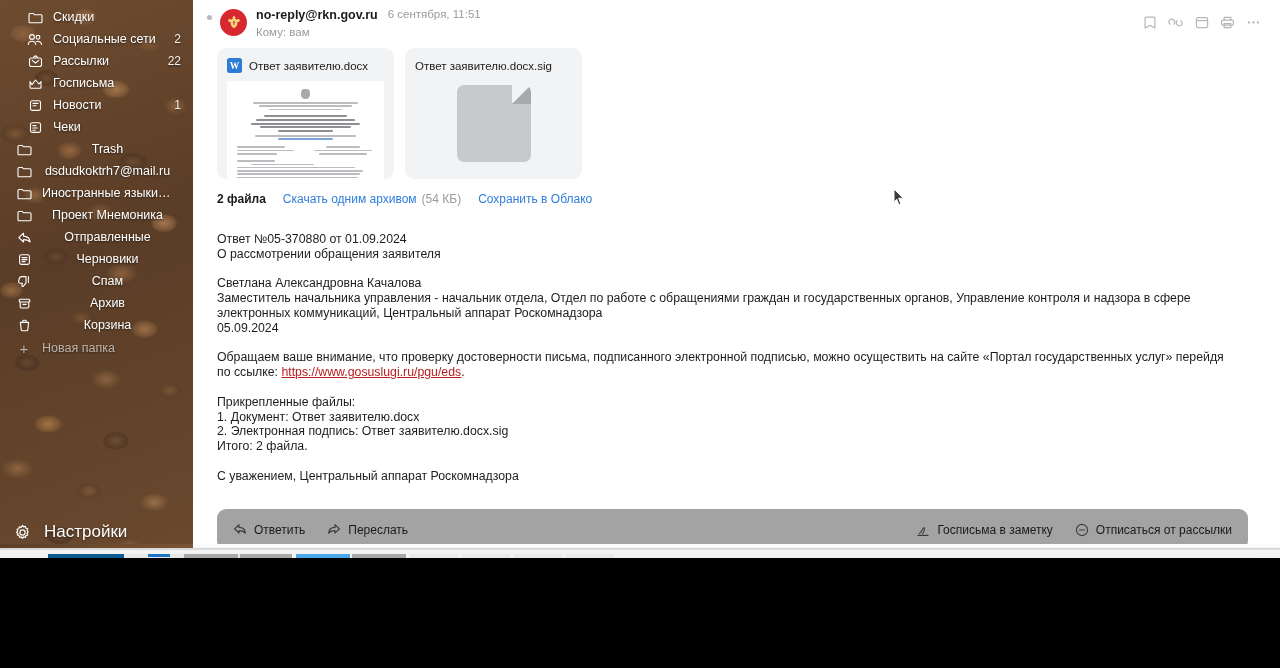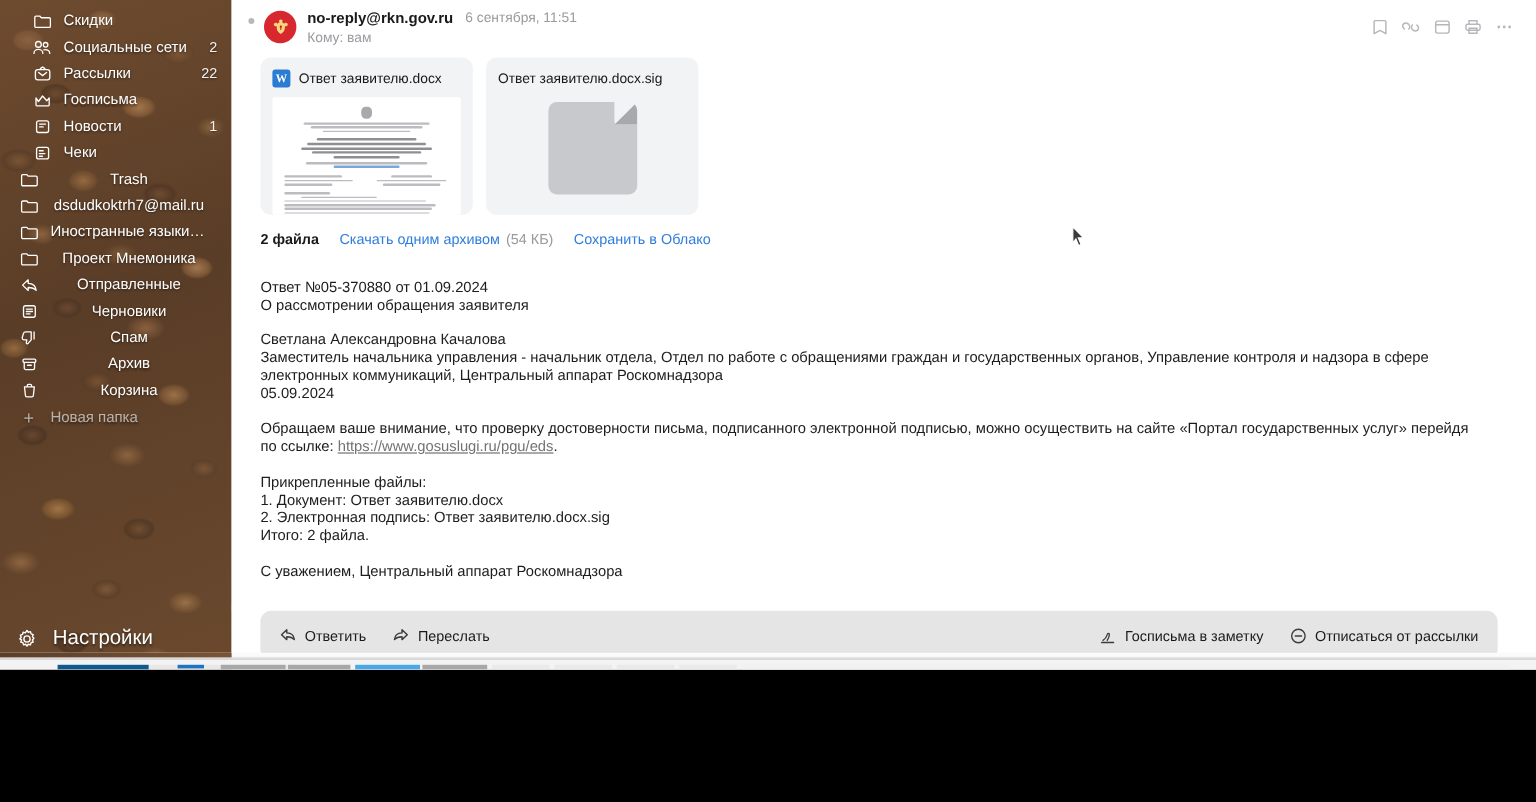--- a/index.html
+++ b/index.html
@@ -128,21 +128,21 @@
     background: #b9b9bd;
   }
   #avatar {
     position: absolute; left: 27px; top: 9px;
     width: 27px; height: 27px; border-radius: 50%;
     background: #d7282f;
     display: flex; align-items: center; justify-content: center;
     overflow: hidden;
   }
   #sender-block { position: absolute; left: 63px; top: 8px; }
-  #sender-line { display: flex; align-items: center; }
+  #sender-line { display: flex; align-items: flex-start; }
   #sender-email {
     font-size: 12.5px; font-weight: bold; color: #1a1a1a;
   }
   #msg-date {
     font-size: 11.5px; color: #9a9a9f; margin-left: 10px;
   }
   #recipients {
     font-size: 11.5px; color: #9a9a9f; margin-top: 4px;
   }
   #header-actions {
@@ -239,28 +239,28 @@
   #body-text {
     margin: 26px 0 0 24px;
     width: 1010px;
     font-size: 12.3px;
     line-height: 14.8px;
     color: #1d1d1f;
   }
   #body-text p { margin: 0 0 14.8px 0; }
   #body-text p.tight { margin-bottom: 0; }
   #body-text a {
-    color: #737373; text-decoration: underline;
+    color: #b91c1c; text-decoration: underline;
   }
 
   
   #action-bar {
     position: absolute; left: 24px; bottom: 8px;
     width: 1031px; height: 41px;
-    background: #e5e5e5;
+    background: #a3a3a3;
     border-radius: 9px;
     display: flex; align-items: center;
     padding: 0 16px;
   }
   .act-btn {
     display: inline-flex; align-items: center;
     font-size: 12px; color: #1a1a1a;
     cursor: pointer; margin-right: 22px;
     white-space: nowrap;
   }

